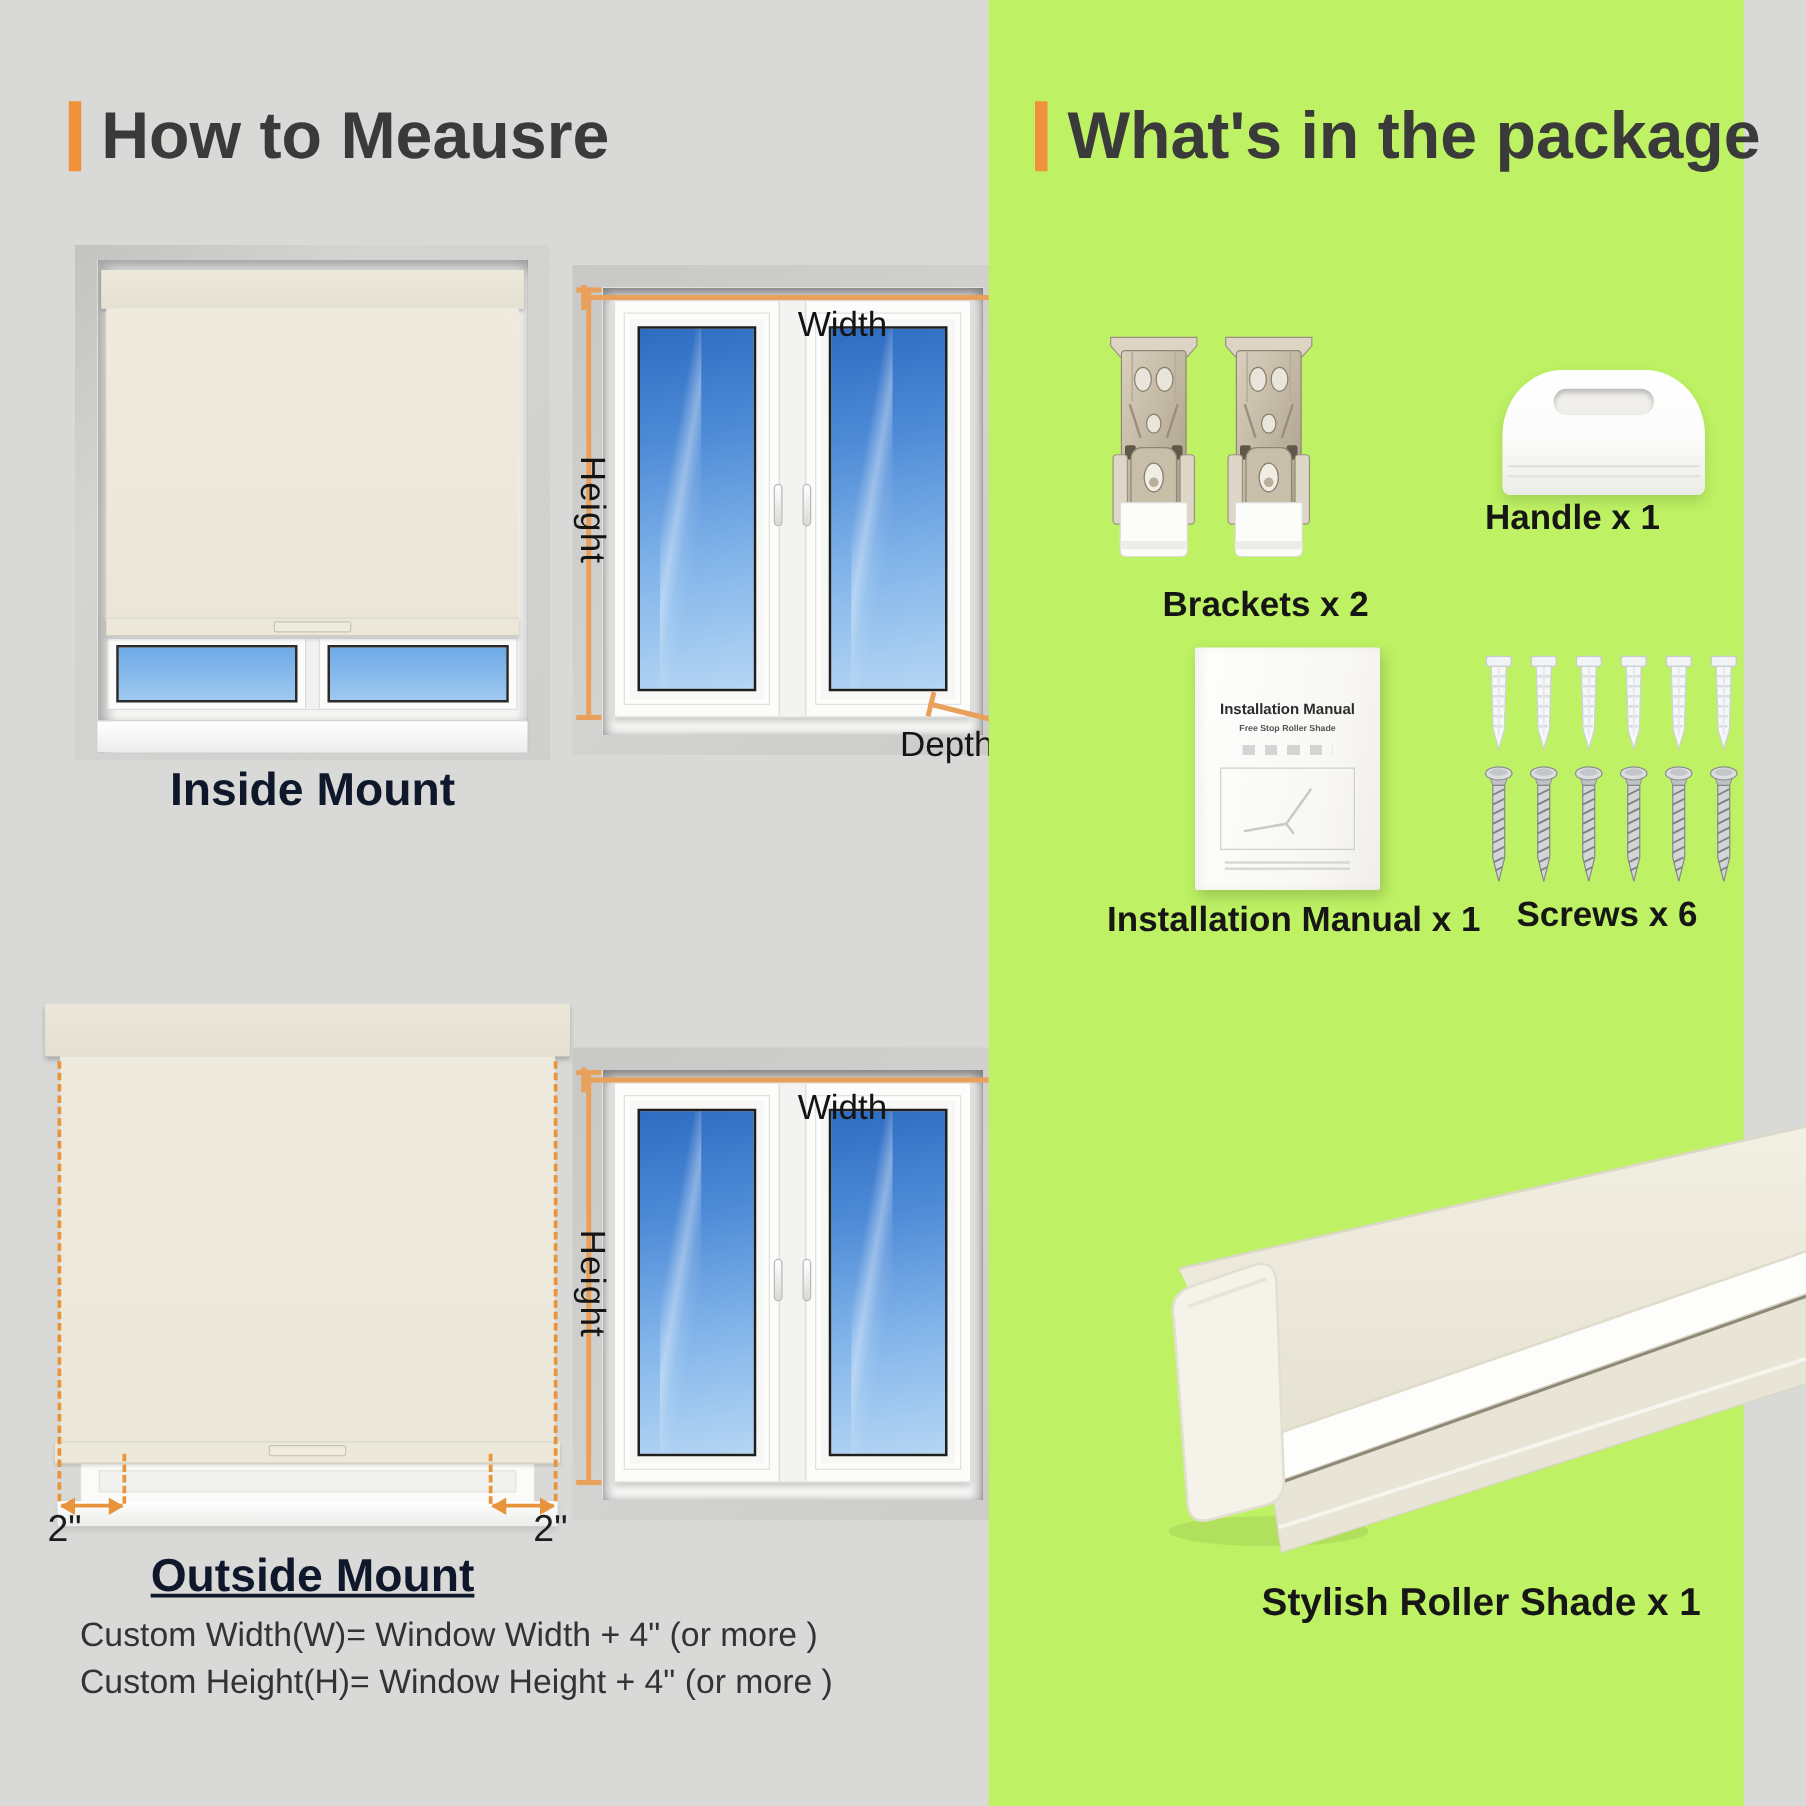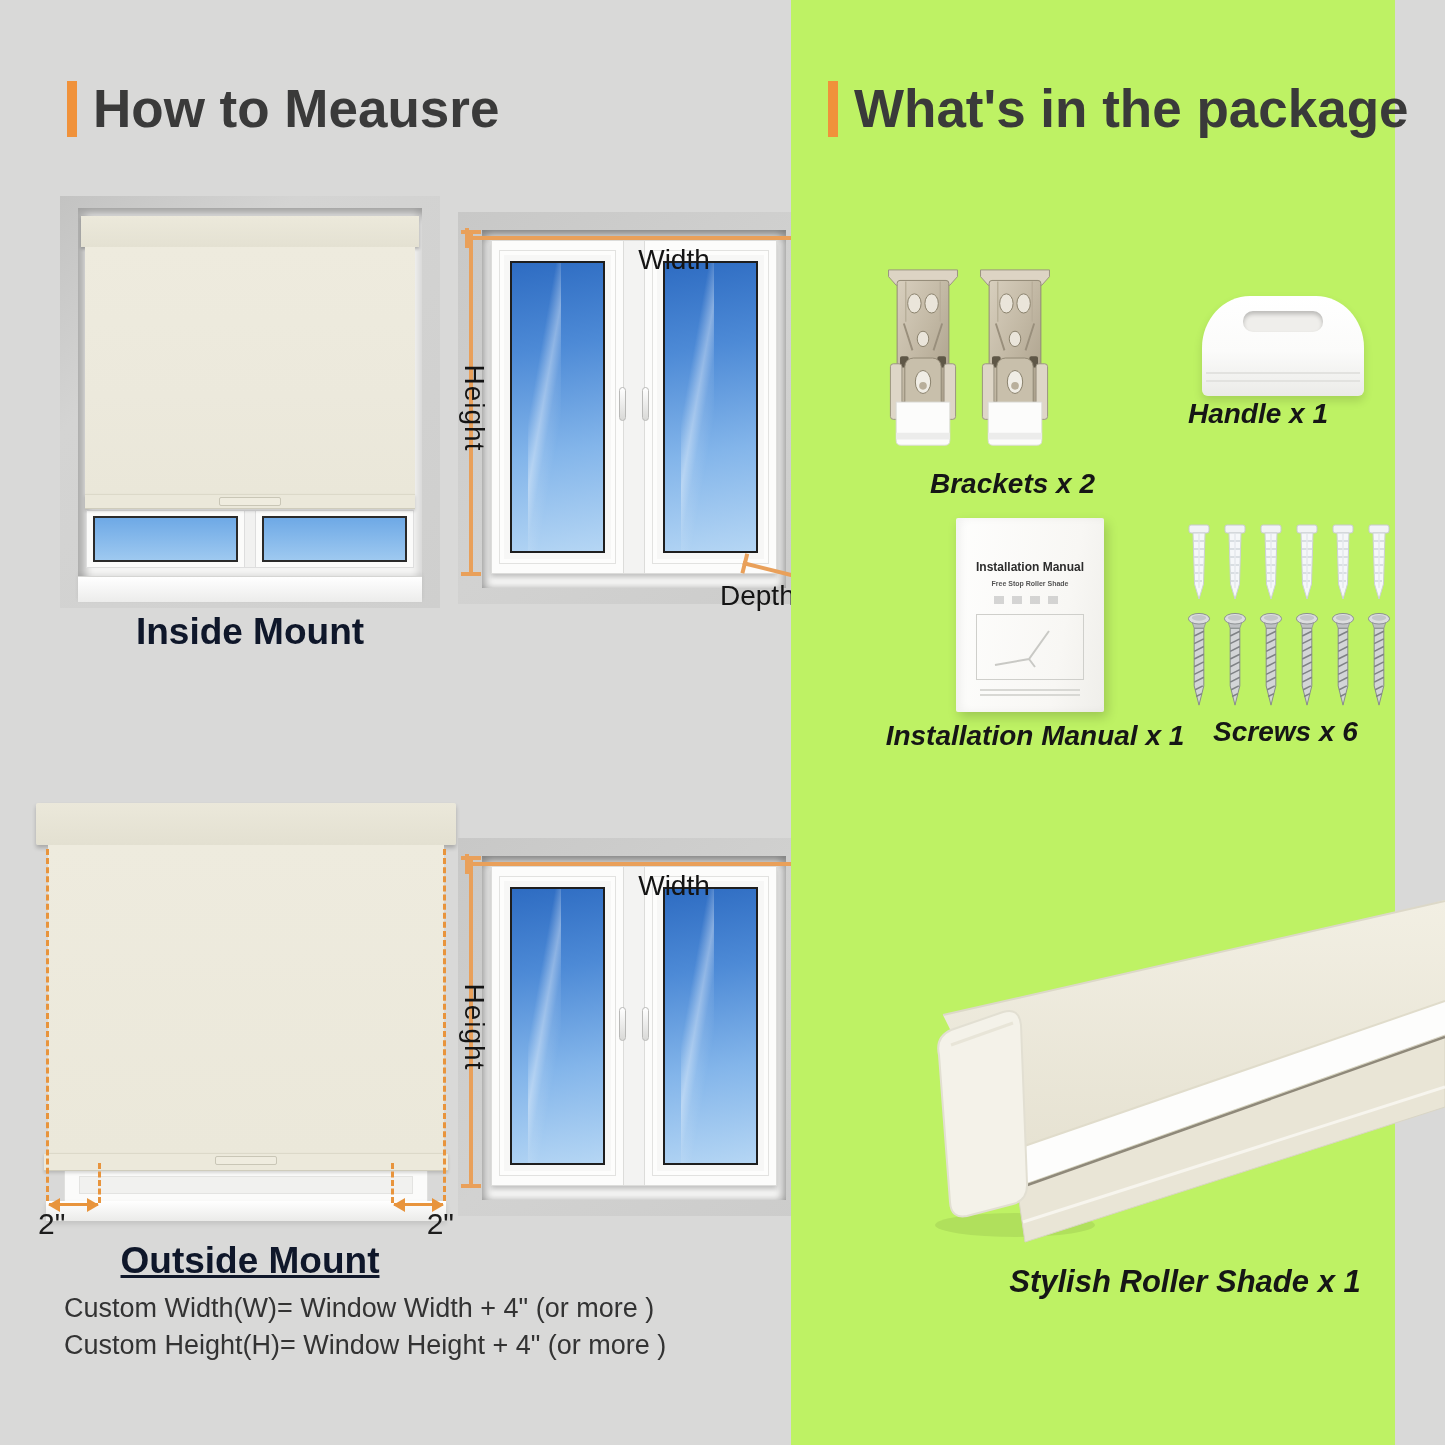--- a/index.html
+++ b/index.html
@@ -101,21 +101,21 @@
   .dash-inner-r { right:62px; top:368px; height:40px; }
   .om-arrow { position:absolute; top:408px; height:3px; background:#e8943c; }
   .arrow-l { left:13px; width:49px; } .arrow-r { right:13px; width:49px; }
   .om-arrow::before, .om-arrow::after { content:""; position:absolute; top:-5px; border-top:7px solid transparent; border-bottom:7px solid transparent; }
   .om-arrow::before { left:-1px; border-right:12px solid #e8943c; }
   .om-arrow::after { right:-1px; border-left:12px solid #e8943c; }
   .om-dim { position:absolute; top:412px; font-size:30px; color:#1c1c1c; }
   .om-dim.l { left:2px; } .om-dim.r { right:2px; }
 
   
-  .item-label { position:absolute; font-size:28px; font-weight:bold; font-style:italic; color:#161616; text-align:center; }
+  .item-label { position:absolute; font-size:28px; font-weight:bold; color:#161616; text-align:center; }
 
   .handle-img { left:1202px; top:296px; width:162px; height:100px; }
   .handle-body { width:100%; height:100%; position:relative;
     background:linear-gradient(#ffffff 0%,#fbfbfa 55%,#ebebe8 100%);
     border-radius:48px 48px 6px 6px / 52px 52px 6px 6px;
     box-shadow:0 5px 10px rgba(0,0,0,.13); overflow:hidden; }
   .handle-slot { position:absolute; left:50%; top:15px; transform:translateX(-50%);
     width:80px; height:21px; background:#efeeeb; border-radius:10px;
     box-shadow: inset 0 3px 4px rgba(0,0,0,.22); }
   .handle-ridge { position:absolute; left:4px; right:4px; height:0; border-top:2px solid #e2e2df; }
@@ -188,21 +188,21 @@
       <ellipse cx="13" cy="7" rx="11" ry="5.5" fill="#dcdddf" stroke="#8a8d90"></ellipse>
       <ellipse cx="13" cy="6" rx="7.5" ry="3" fill="#c4c6c9"></ellipse>
       <path d="M8,17 h10 v60 L13,97 L8,77 Z" fill="#d3d5d7" stroke="#85888b"></path>
       <path d="M8,25 l10,-5 M8,33 l10,-5 M8,41 l10,-5 M8,49 l10,-5 M8,57 l10,-5 M8,65 l10,-5 M8,73 l10,-5 M9,81 l8,-4 M10,88 l6,-3" stroke="#7f8285" stroke-width="1.6"></path>
     </symbol>
   </defs>
 </svg>
 
 <div id="left-panel" class="abs">
 
-  <div class="title-row" style="left:55px; top:78px;margin-left:12px;">
+  <div class="title-row" style="left:55px; top:78px;">
     <div class="accent-bar"></div>
     <div class="sec-title">How to Meausre</div>
   </div>
 
   <div id="inside-illu" class="abs mount-illu">
     <div class="im-recess">
       <div class="im-window">
         <div class="im-pane"></div>
         <div class="im-mullion"></div>
         <div class="im-pane"></div>

